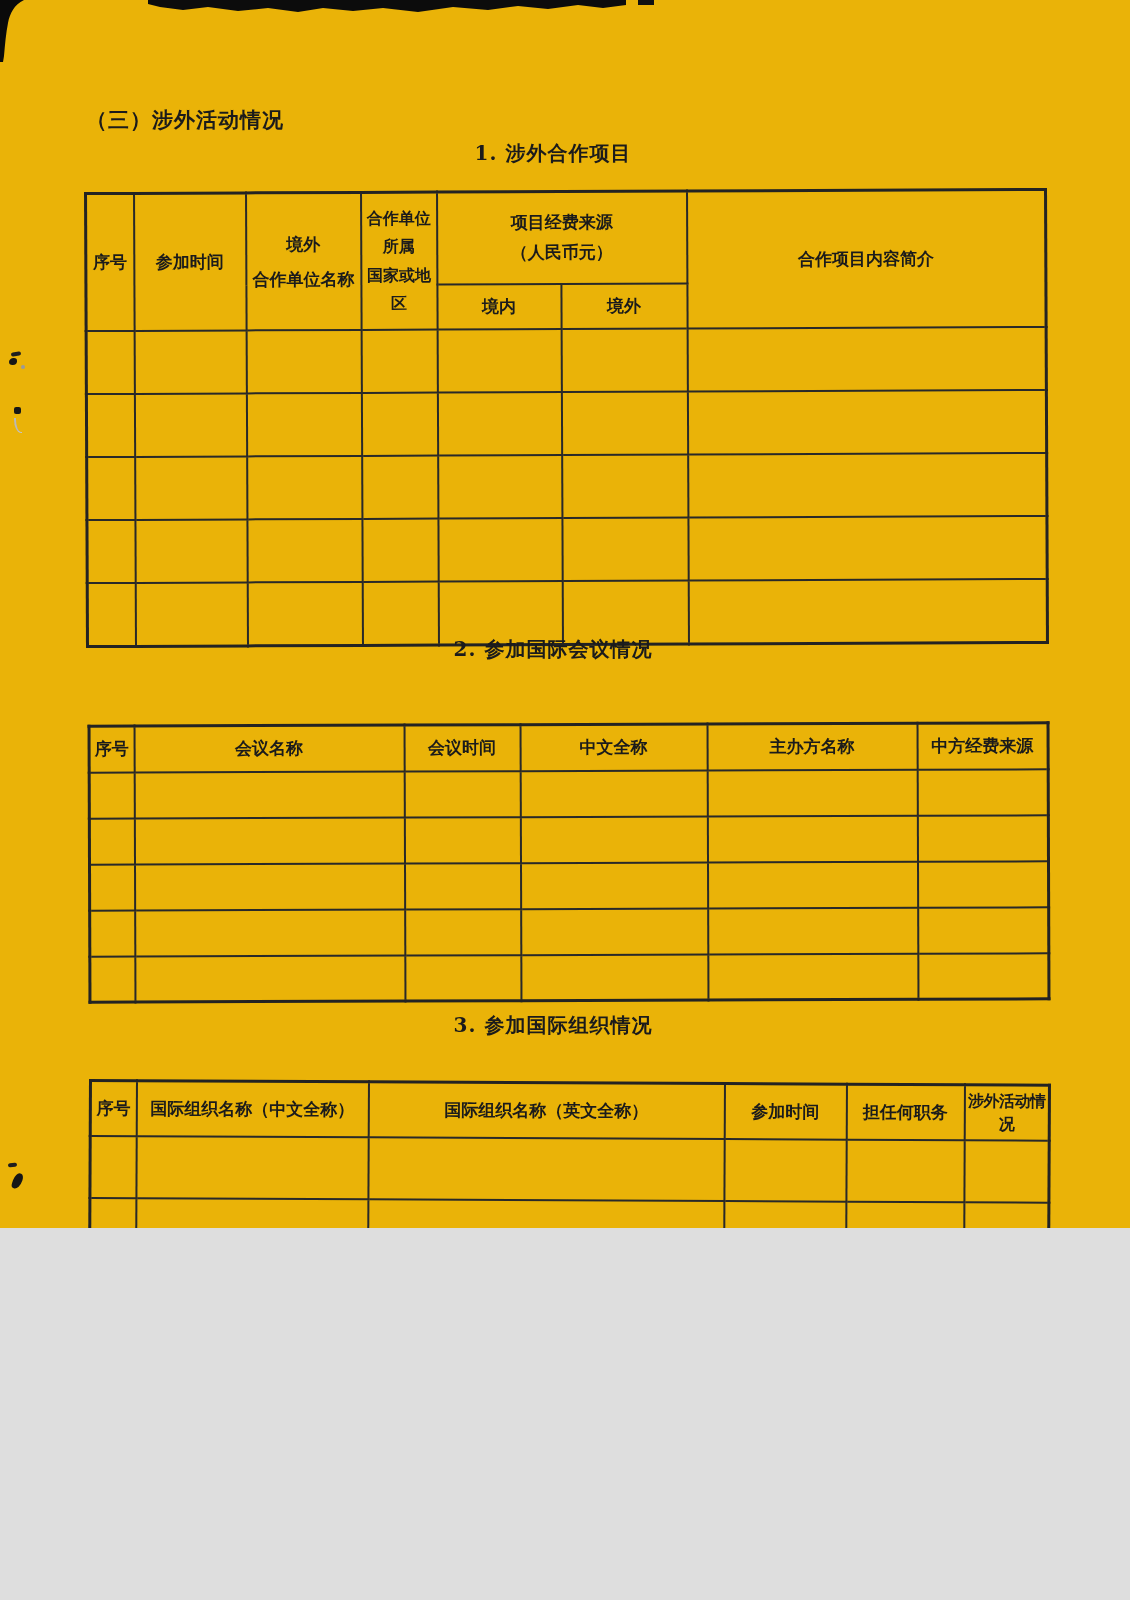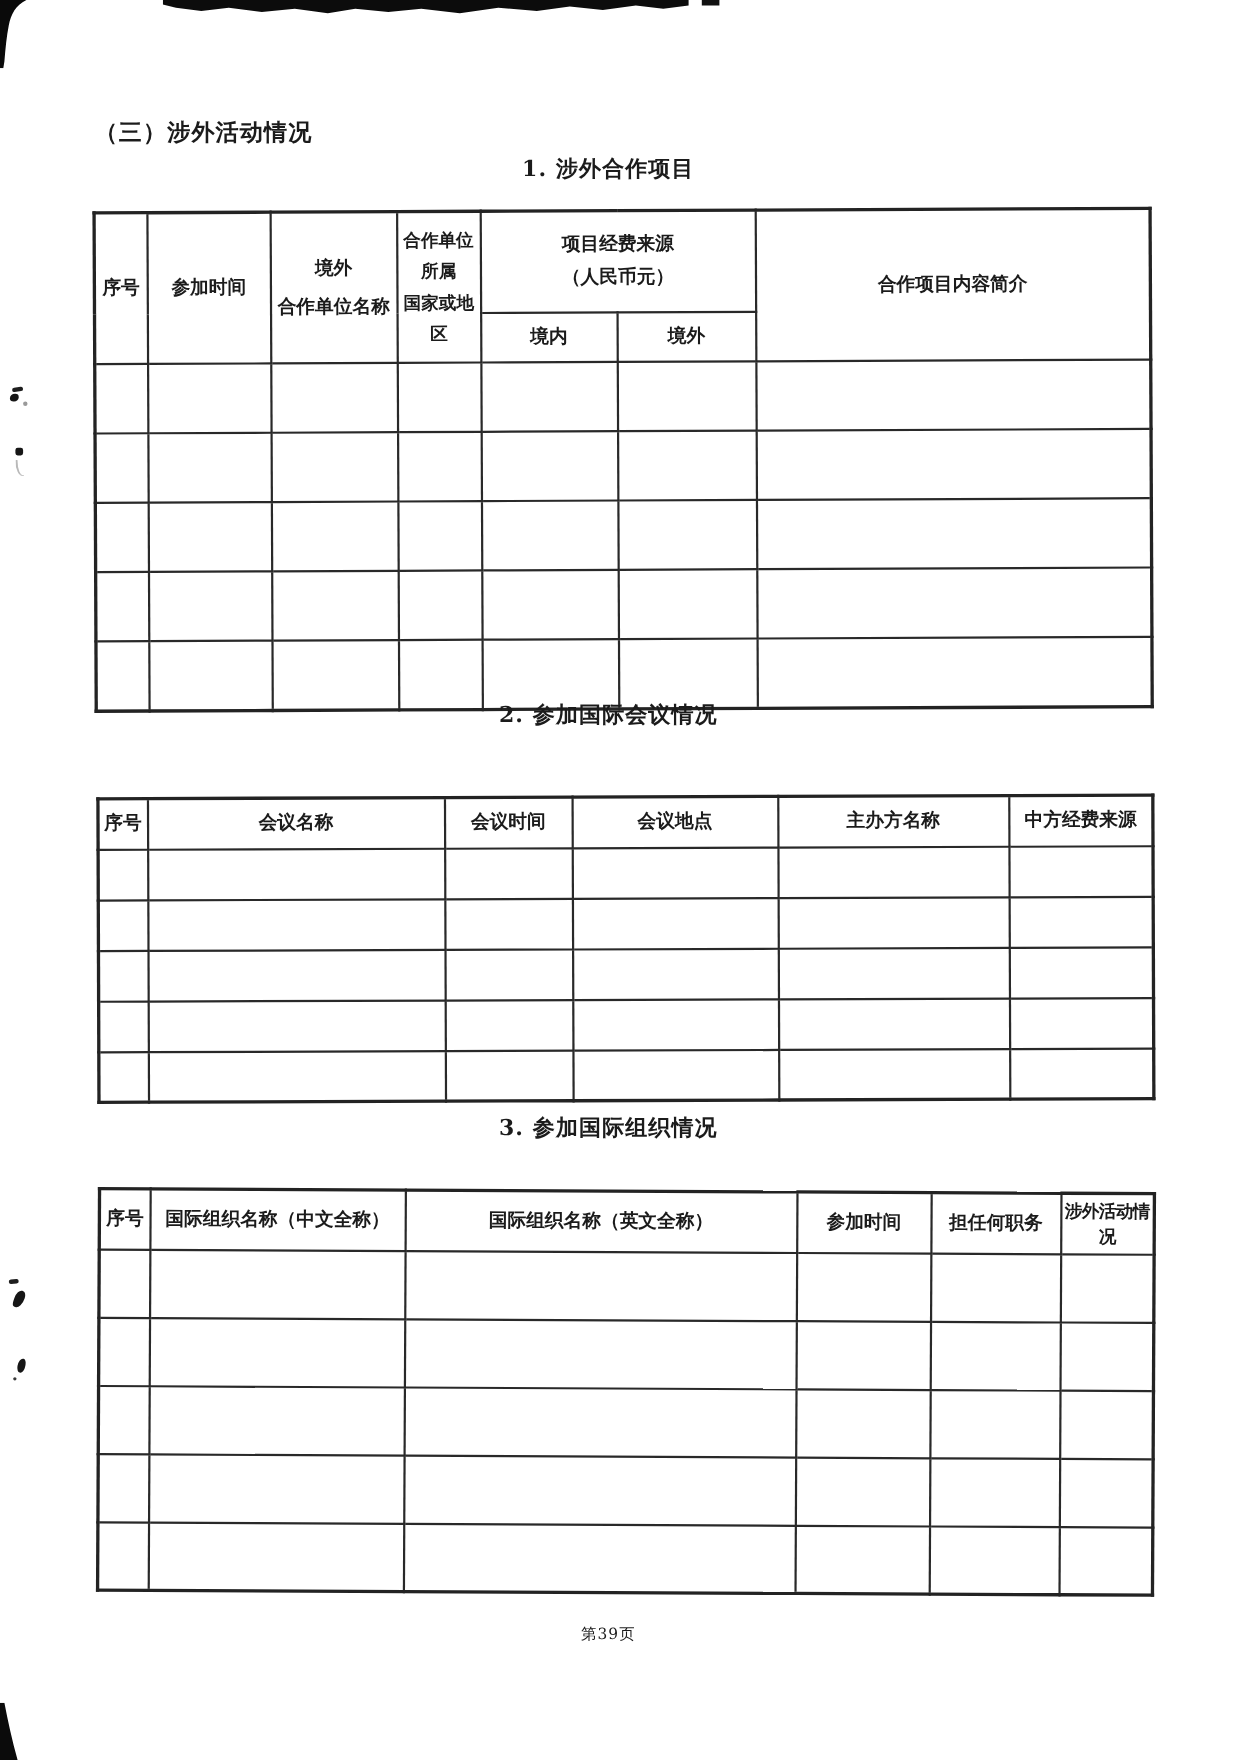--- a/index.html
+++ b/index.html
@@ -1,18 +1,18 @@
 <!DOCTYPE html>
 <html><head>
 <meta charset="utf-8">
 <style>
   html,body{margin:0;padding:0;background:#dedede;}
   .page{
-    position:relative;width:1130px;height:1600px;margin:0 auto;
-    background:#ffffff;overflow:hidden;
+    position:relative;width:1130px;height:1228px;margin:0 auto;
+    background:#eab308;overflow:hidden;
     font-family:"DejaVu Serif","Liberation Serif",serif;
     color:#1b1b1b;
   }
   
   .doc-title{
     position:absolute;left:86px;top:106px;
     font-size:21px;font-weight:700;letter-spacing:1px;white-space:nowrap;
   }
   .caption{
     position:absolute;left:0;width:1106px;text-align:center;
@@ -166,21 +166,21 @@
         <col style="width:116px">
       <col style="width:187px">
         <col style="width:210px">
         <col style="width:131px">
     </colgroup>
     <thead>
       <tr>
         <th>序号</th>
         <th>会议名称</th>
         <th>会议时间</th>
-        <th>会议地点</th>
+        <th>中文全称</th>
         <th>主办方名称</th>
         <th>中方经费来源</th>
       </tr>
     </thead>
     <tbody>
         <tr>
           <td></td>
           <td></td>
           <td></td>
           <td></td>

